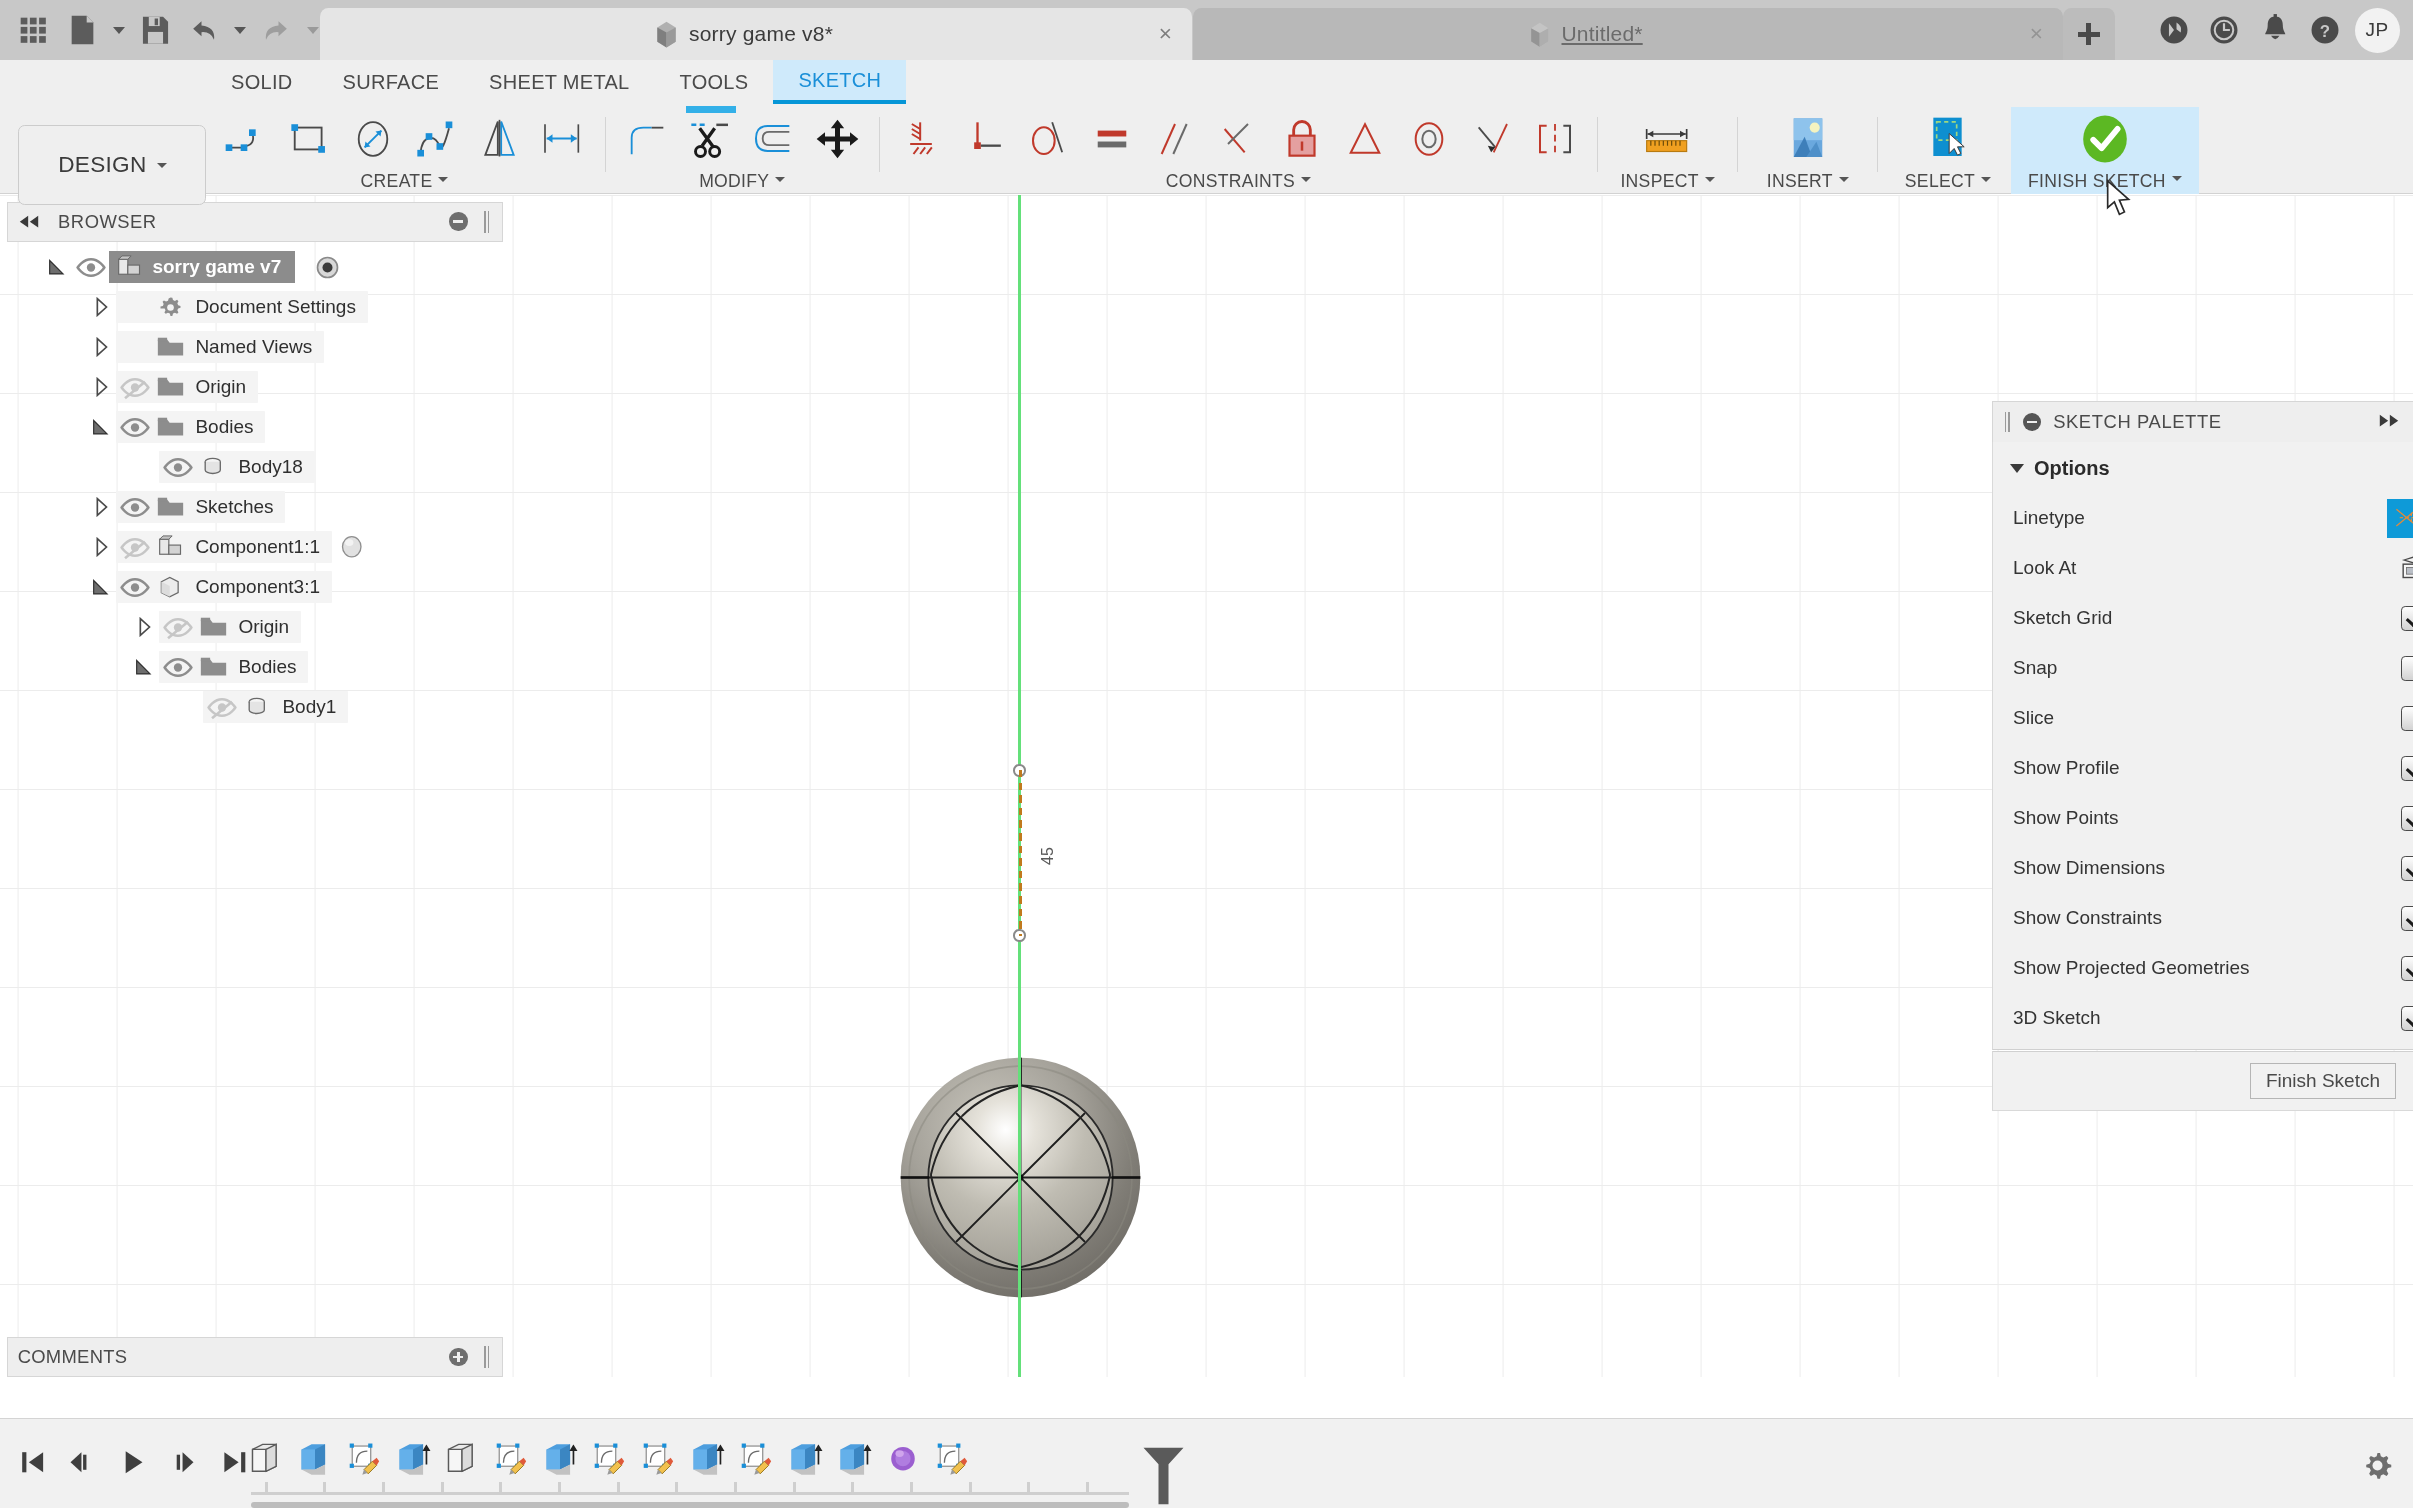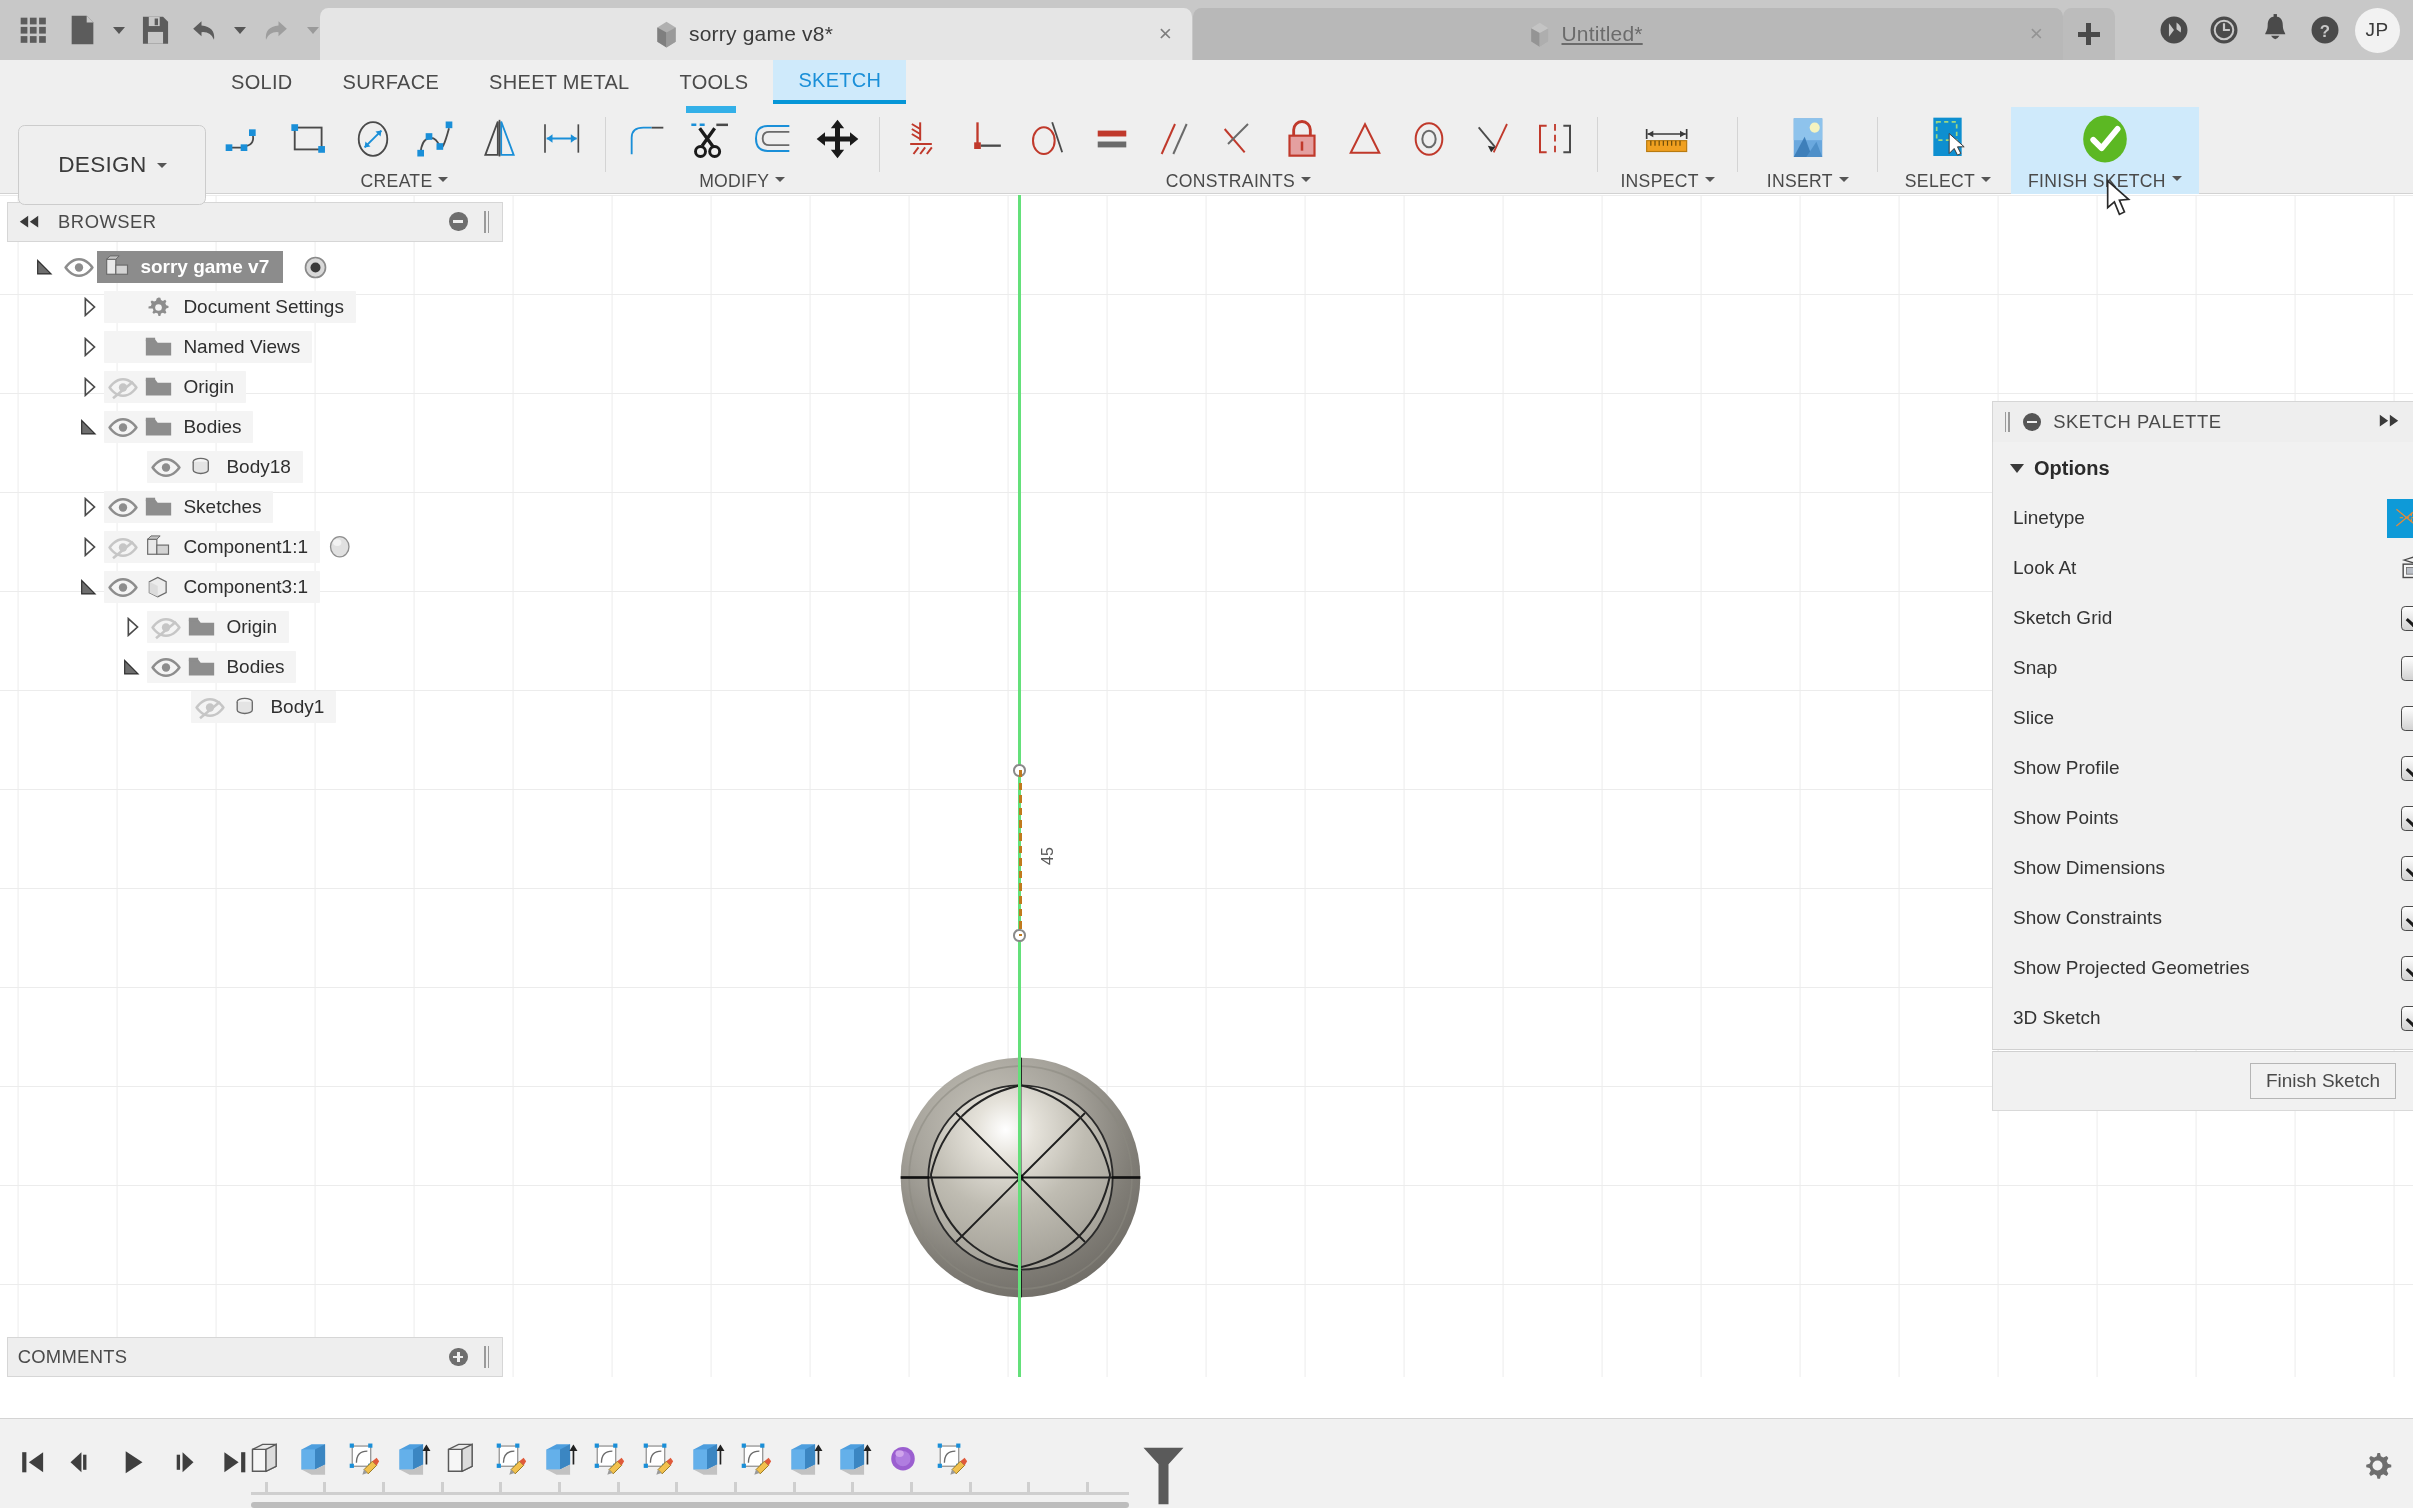--- a/index.html
+++ b/index.html
@@ -93,21 +93,21 @@
     display: flex; align-items: center; padding: 0 10px;
   }
   .browser-hdr .btitle { font-size: 18.4px; color: #4a4a4a; margin-left: 18.4px; letter-spacing: 0.5px; }
   .collapse-arrows { display: flex; cursor: pointer; }
   .minus-circ { position: absolute; right: 34px; width: 18.4px; height: 18.4px; border-radius: 50%; background: #6e6e6e; display:flex; align-items:center; justify-content:center; cursor: pointer;}
   .minus-circ:after { content:""; width: 10px; height: 2.5px; background: #eeeeee; }
   .grip { position: absolute; right: 11.7px; width: 6.7px; height: 22px; cursor: col-resize; }
   .grip:before, .grip:after { content:""; position:absolute; top:0; width:1.7px; height:22px; background:#9a9a9a; }
   .grip:before{left:0.8px;} .grip:after{left:4.2px;}
 
-  .tree { position: absolute; left: 0; top: 52px; width: 510px; }
+  .tree { position: absolute; left: 12px; top: 52px; width: 510px; }
   .trow { display: flex; align-items: center; height: 40px; font-size: 19px; color: #2f2f2f; cursor: pointer; }
   .trow .rowbg { display: flex; align-items: center; height: 32px; background: #f4f4f4; padding-right: 11.7px; border-radius: 0.8px; }
   .trow .expander { width: 30px; height: 32px; display:flex; align-items:center; justify-content:center; cursor:pointer; flex: 0 0 auto; }
   .trow .eye { width: 37px; height: 32px; display:flex; align-items:center; justify-content:center; cursor:pointer; flex: 0 0 auto; }
   .trow .ticon { width: 34px; height: 32px; display:flex; align-items:center; justify-content:center; flex: 0 0 auto; }
   .trow .tlabel { margin-left: 8.4px; white-space: nowrap; }
   .trow.selected .rowbg { background: transparent; }
   .sel-pill { background: #8c8c8c; color: #ffffff; font-weight: bold; padding: 3.4px 13.4px 4.2px 8.4px; display:flex; align-items:center; gap:10px; }
 
   .comments {

